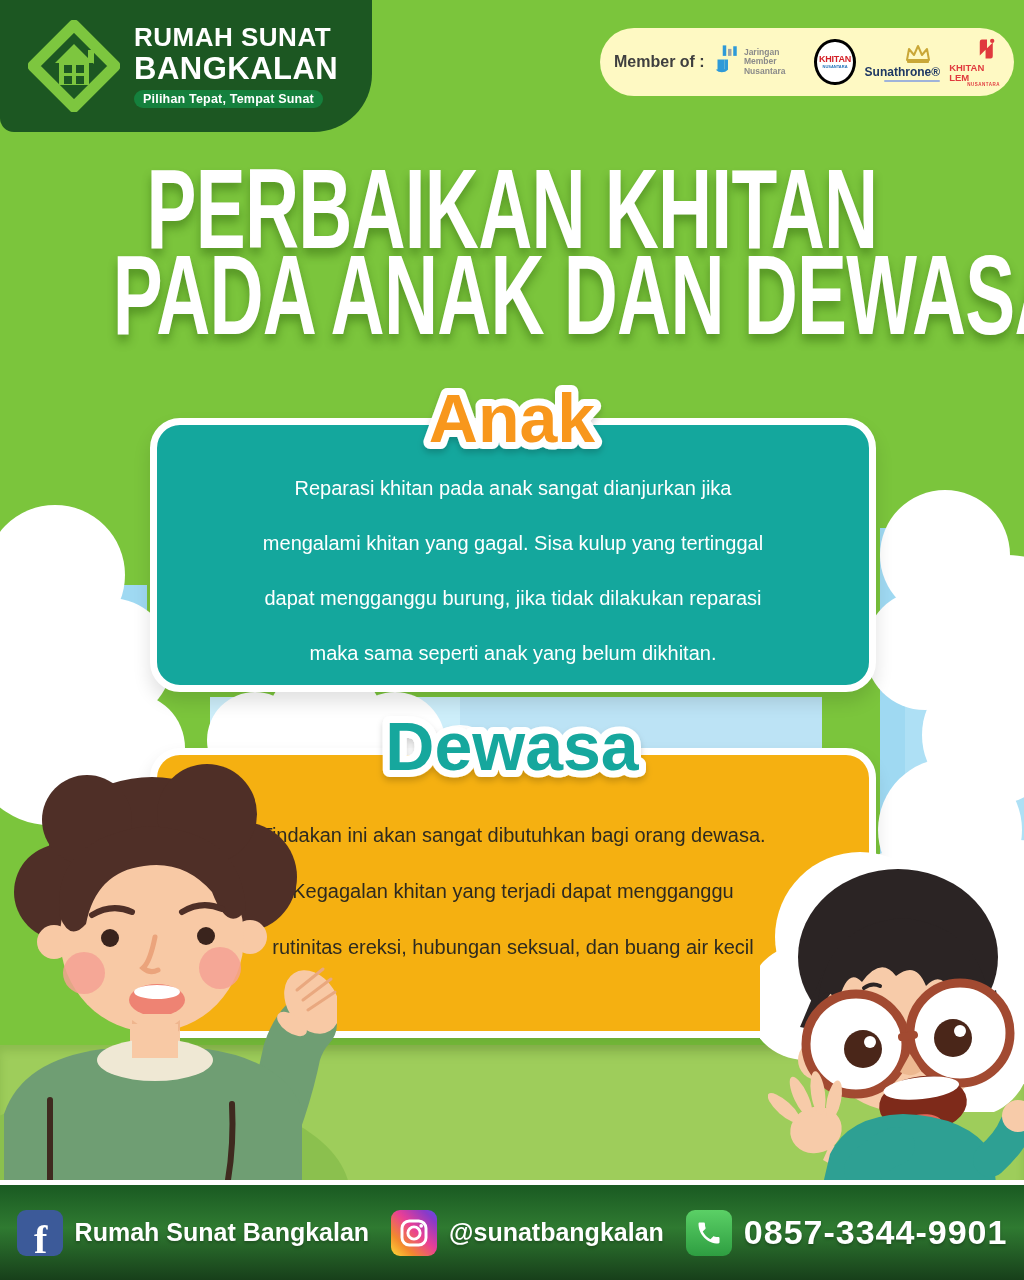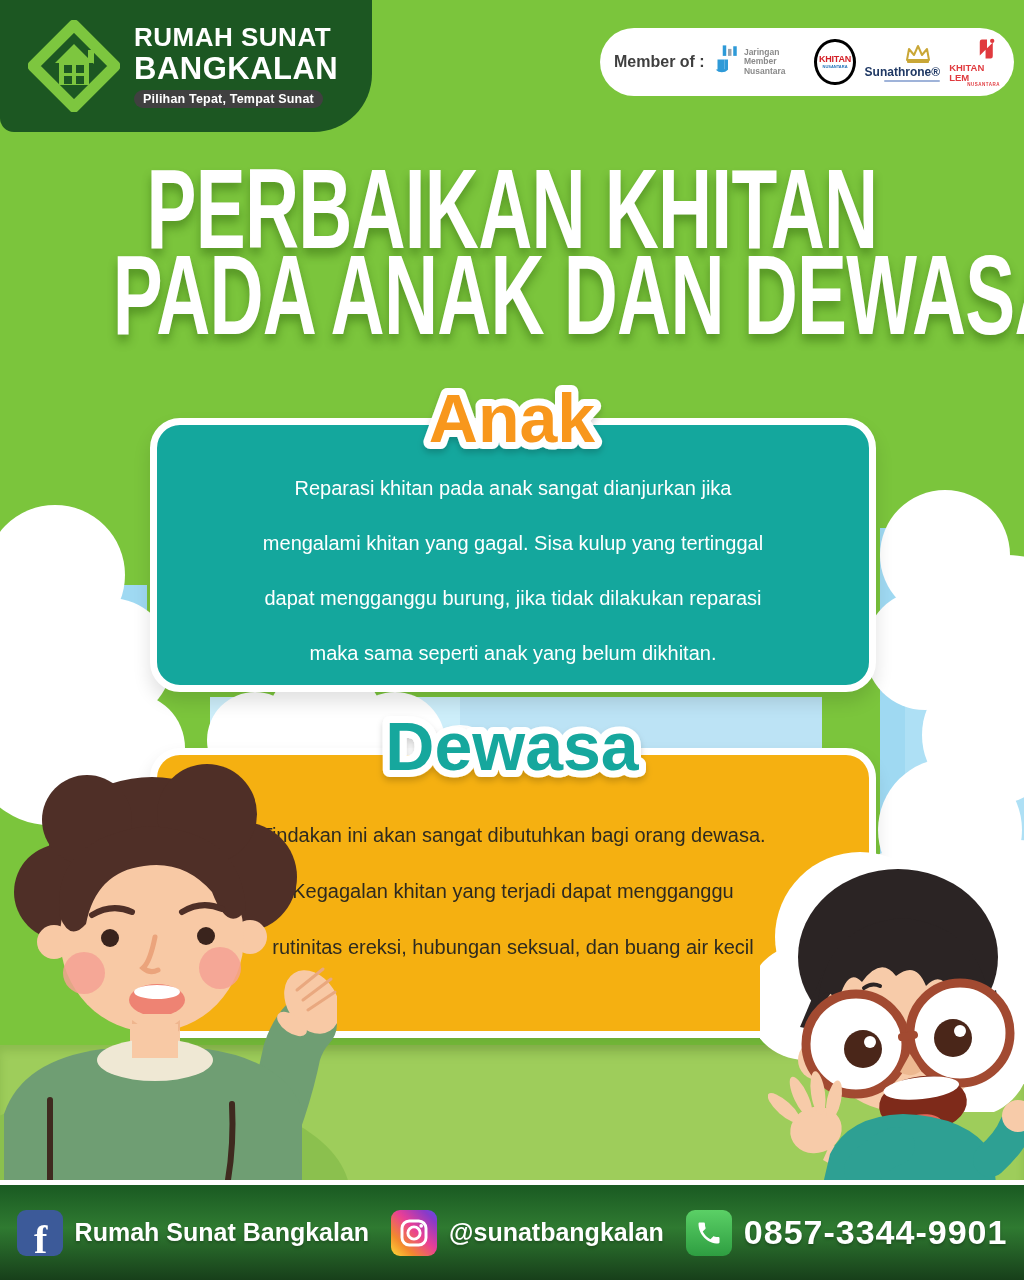--- a/index.html
+++ b/index.html
@@ -14,25 +14,25 @@
   .logo-panel{
     position:absolute;left:0;top:0;width:372px;height:132px;
     background:#1C5722;border-radius:0 0 58px 14px;z-index:6;
     display:flex;align-items:center;padding-left:28px;box-sizing:border-box;
   }
   .logo-mark{flex:0 0 auto;margin-right:14px;}
   .logo-text{display:flex;flex-direction:column;line-height:1;}
   .logo-line1{color:#fff;font-weight:900;font-size:26px;letter-spacing:.5px;}
   .logo-line2{color:#fff;font-weight:900;font-size:31px;letter-spacing:.5px;margin-top:3px;}
   .logo-tag{
-    margin-top:6px;background:#404040;color:#fff;font-weight:700;font-size:12.5px;
+    margin-top:6px;background:#15803d;color:#fff;font-weight:700;font-size:12.5px;
     padding:3px 9px;border-radius:10px;align-self:flex-start;letter-spacing:.2px;
   }
   .member-pill{
-    position:absolute;left:600px;top:28px;width:414px;height:68px;background:#ffffff;
+    position:absolute;left:600px;top:28px;width:414px;height:68px;background:#fef9c3;
     border-radius:34px;z-index:6;display:flex;align-items:center;gap:9px;
     padding:0 14px;box-sizing:border-box;
   }
   .member-label{color:#3F3F3F;font-weight:700;font-size:16px;white-space:nowrap;}
   .mlogo{display:flex;align-items:center;gap:4px;}
   .mlogo-col{display:flex;flex-direction:column;align-items:flex-end;line-height:1;}
   .jsn-text{display:flex;flex-direction:column;line-height:1.1;}
   .jsn-text span{font-size:8.5px;color:#8a8a8a;font-weight:700;}
   .badge-khitan{
     width:46px;height:46px;border-radius:50%;background:#fff;border:3px solid #000000;

